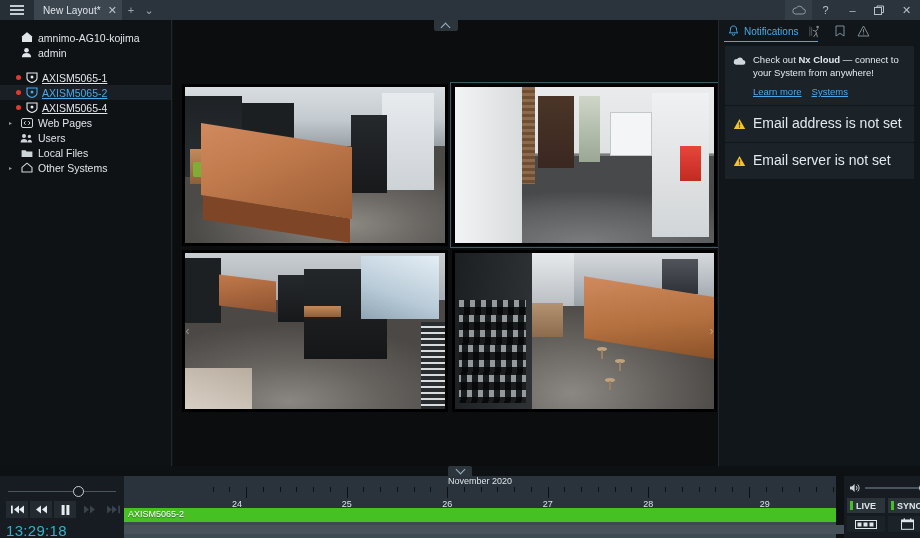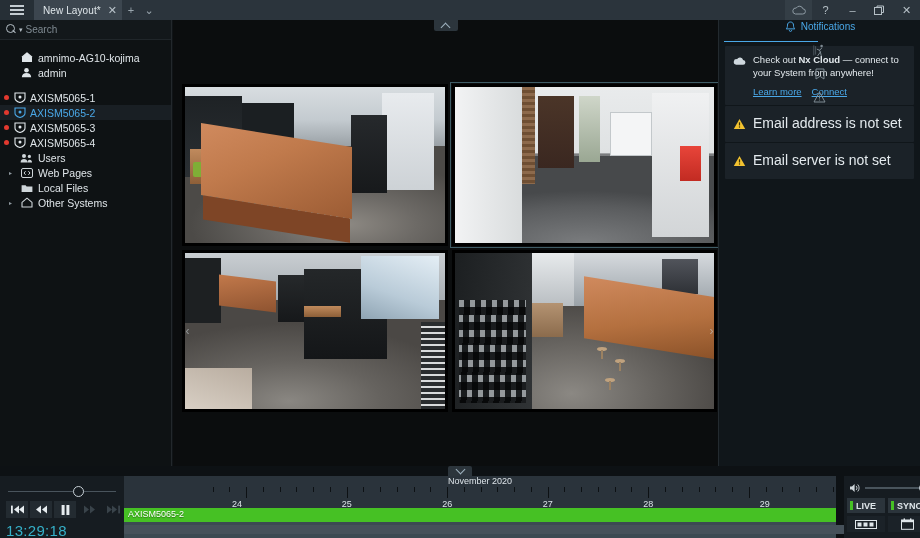--- a/index.html
+++ b/index.html
@@ -40,21 +40,21 @@
 
   .treegap { height:10px; }
   .trow { height:15px; display:flex; align-items:center; font-size:10.5px;
           color:#dfe5e9; padding-left:6px; gap:5px; cursor:pointer; white-space:nowrap; }
   .trow.sel { background:#191f24; }
   .trow .arrow { width:9px; font-size:6px; color:#8d979e; text-align:center; flex:none; }
   .trow .arrow.none { visibility:hidden; }
   .trow .ico { width:13px; height:12px; flex:none; display:flex; align-items:center; justify-content:center; }
   .trow .ico svg { display:block; }
   .trow .dot { width:5px; height:5px; border-radius:50%; background:#e2392f; flex:none; }
-  .trow.cam { padding-left:4px; gap:4px; }
+  .trow.cam { padding-left:16px; gap:4px;text-decoration:underline; }
   .trow.blue { color:#4aa8e8; }
 
   
   #stage { position:absolute; left:173px; top:20px; right:202px; height:446px;
            background:#0b0d0e; }
   #collapse-top { position:absolute; left:50%; transform:translateX(-50%); top:0;
            width:24px; height:11px; background:#2c353c; border-radius:0 0 2px 2px;
            display:flex; align-items:center; justify-content:center; cursor:pointer; }
   #collapse-top .chev { width:7px; height:7px; border-left:1.4px solid #9fb3c0;
            border-top:1.4px solid #9fb3c0; transform:rotate(45deg); margin-top:3px; }
@@ -152,21 +152,21 @@
     background:linear-gradient(#51545b,#2e3136); }
   .stool { position:absolute; width:10px; height:12px; }
   .stool .seat { position:absolute; left:0; top:0; width:10px; height:4px;
     background:#c0a27e; border-radius:50%; }
   .stool .leg { position:absolute; left:4px; top:3px; width:2px; height:9px; background:#9b8161; }
 
   
   #right { position:absolute; right:0; top:20px; width:202px; height:446px;
            background:#10161a; border-left:1px solid #232a2f; }
   #notifTabs { height:22px; display:flex; align-items:center; gap:11px; padding:0 8px;
-               position:relative;flex-direction:column; }
+               position:relative; }
   #notifTabs .ntab { display:flex; align-items:center; gap:4px; cursor:pointer; }
   #notifTabs .nlabel { color:#4aa8e8; font-size:10px; }
   #notifTabs .underline { position:absolute; left:5px; bottom:0; width:94px; height:1.5px;
                           background:#4aa8e8; }
   .nicon { width:13px; height:13px; display:flex; align-items:center; justify-content:center; }
 
   .ncard { margin:4px 6px 0 6px; background:#1b2228; border-radius:1px;
            padding:7px 8px 8px 8px; display:flex; gap:7px; cursor:pointer; }
   .ncard + .ncard { margin-top:1px; }
   .ncard .ntext { font-size:9.5px; color:#e3e9ed; line-height:1.42; }
@@ -261,25 +261,20 @@
       <svg width="11" height="11" viewBox="0 0 11 11">
           <rect x="0.5" y="2.5" width="7" height="7" fill="none" stroke="#b6c0c7" stroke-width="1"></rect>
           <path d="M3 2.5V1h6.5v6.5H8" fill="none" stroke="#b6c0c7" stroke-width="1"></path>
         </svg>
     </div>
     <div class="wbtn">✕</div>
   </div>
 
   <div id="sidebar">
 
-    <div id="searchrow">
-      <span class="searchicon"></span>
-      <span class="caretmini">▾</span>
-      <span class="stext">Search</span>
-    </div>
 
     <div class="treegap"></div>
 
     <div class="trow">
       <span class="arrow none">▸</span>
       <span class="ico">
         <svg width="12" height="11" viewBox="0 0 12 11">
             <path d="M1 5.3 6 1l5 4.3V10H1z" fill="#dfe5e9"></path>
             <path d="M1 5.3 6 1l5 4.3" fill="none" stroke="#dfe5e9" stroke-width="1.4" stroke-linejoin="round"></path>
           </svg>
@@ -316,64 +311,54 @@
       <span class="dot"></span>
       <span class="ico">
         <svg width="12" height="11" viewBox="0 0 12 11">
             <path d="M1 1h10v5.2c0 2.4-2.4 3.5-5 4.3C3.4 9.7 1 8.6 1 6.2z" fill="none" stroke="#4aa8e8" stroke-width="1.1"></path>
             <circle cx="6" cy="5" r="1.5" fill="#4aa8e8"></circle>
           </svg>
       </span>
       <span>AXISM5065-2</span>
     </div>
 
+
     <div class="trow cam">
       <span class="dot"></span>
       <span class="ico">
         <svg width="12" height="11" viewBox="0 0 12 11">
             <path d="M1 1h10v5.2c0 2.4-2.4 3.5-5 4.3C3.4 9.7 1 8.6 1 6.2z" fill="none" stroke="#e3e9ed" stroke-width="1.1"></path>
             <circle cx="6" cy="5" r="1.5" fill="#e3e9ed"></circle>
           </svg>
       </span>
-      <span>AXISM5065-3</span>
-    </div>
-
-    <div class="trow cam">
-      <span class="dot"></span>
-      <span class="ico">
-        <svg width="12" height="11" viewBox="0 0 12 11">
-            <path d="M1 1h10v5.2c0 2.4-2.4 3.5-5 4.3C3.4 9.7 1 8.6 1 6.2z" fill="none" stroke="#e3e9ed" stroke-width="1.1"></path>
-            <circle cx="6" cy="5" r="1.5" fill="#e3e9ed"></circle>
-          </svg>
-      </span>
       <span>AXISM5065-4</span>
+    </div>
+
+    <div class="trow">
+      <span class="arrow">▸</span>
+      <span class="ico">
+        <svg width="12" height="10" viewBox="0 0 12 10">
+            <rect x="0.5" y="0.5" width="11" height="9" rx="1.5" fill="none" stroke="#cfd6da" stroke-width="1"></rect>
+            <path d="M4.6 3.2 3 5l1.6 1.8M7.4 3.2 9 5 7.4 6.8" fill="none" stroke="#cfd6da" stroke-width="1"></path>
+          </svg>
+      </span>
+      <span>Web Pages</span>
     </div>
 
     <div class="trow">
       <span class="arrow none">▸</span>
       <span class="ico">
         <svg width="13" height="10" viewBox="0 0 13 10">
             <circle cx="4" cy="3" r="2" fill="#cfd6da"></circle>
             <circle cx="9.4" cy="3.4" r="1.6" fill="#cfd6da"></circle>
             <path d="M0.6 9.4c0-2.2 1.6-3.3 3.4-3.3s3.4 1.1 3.4 3.3z" fill="#cfd6da"></path>
             <path d="M7.4 9.4c0-1.8 1-2.7 2.3-2.7 1.3 0 2.3.9 2.3 2.7z" fill="#cfd6da"></path>
           </svg>
       </span>
       <span>Users</span>
-    </div>
-
-    <div class="trow">
-      <span class="arrow">▸</span>
-      <span class="ico">
-        <svg width="12" height="10" viewBox="0 0 12 10">
-            <rect x="0.5" y="0.5" width="11" height="9" rx="1.5" fill="none" stroke="#cfd6da" stroke-width="1"></rect>
-            <path d="M4.6 3.2 3 5l1.6 1.8M7.4 3.2 9 5 7.4 6.8" fill="none" stroke="#cfd6da" stroke-width="1"></path>
-          </svg>
-      </span>
-      <span>Web Pages</span>
     </div>
 
     <div class="trow">
       <span class="arrow none">▸</span>
       <span class="ico">
         <svg width="12" height="10" viewBox="0 0 12 10">
             <path d="M0.6 2.2h4l1 1.2h5.8V9H0.6z" fill="#cfd6da"></path>
           </svg>
       </span>
       <span>Local Files</span>
@@ -508,21 +493,21 @@
     <div class="ncard">
       <span class="nicon" style="margin-top:1px;flex:none">
         <svg width="14" height="10" viewBox="0 0 14 10">
             <path d="M3.4 9h7.3a2.6 2.6 0 0 0 .2-5.2A3.6 3.6 0 0 0 4.3 3 2.9 2.9 0 0 0 3.4 9z" fill="#cfd8de"></path>
           </svg>
       </span>
       <div style="flex:1">
         <div class="ntext"><span>Check out </span><b>Nx Cloud</b><span> — connect to your System from anywhere!</span></div>
         <div class="nlinks">
           <a>Learn more</a>
-          <a>Connect</a>
+          <a>Systems</a>
         </div>
       </div>
     </div>
 
     <div class="ncard warn">
       <span class="nicon" style="flex:none">
         <svg width="13" height="12" viewBox="0 0 13 12">
             <path d="M6.5 1 12.2 11H.8z" fill="#f2c230"></path>
             <path d="M6.5 4.3v3.2" stroke="#3a3000" stroke-width="1.2"></path>
             <circle cx="6.5" cy="9" r=".7" fill="#3a3000"></circle>

